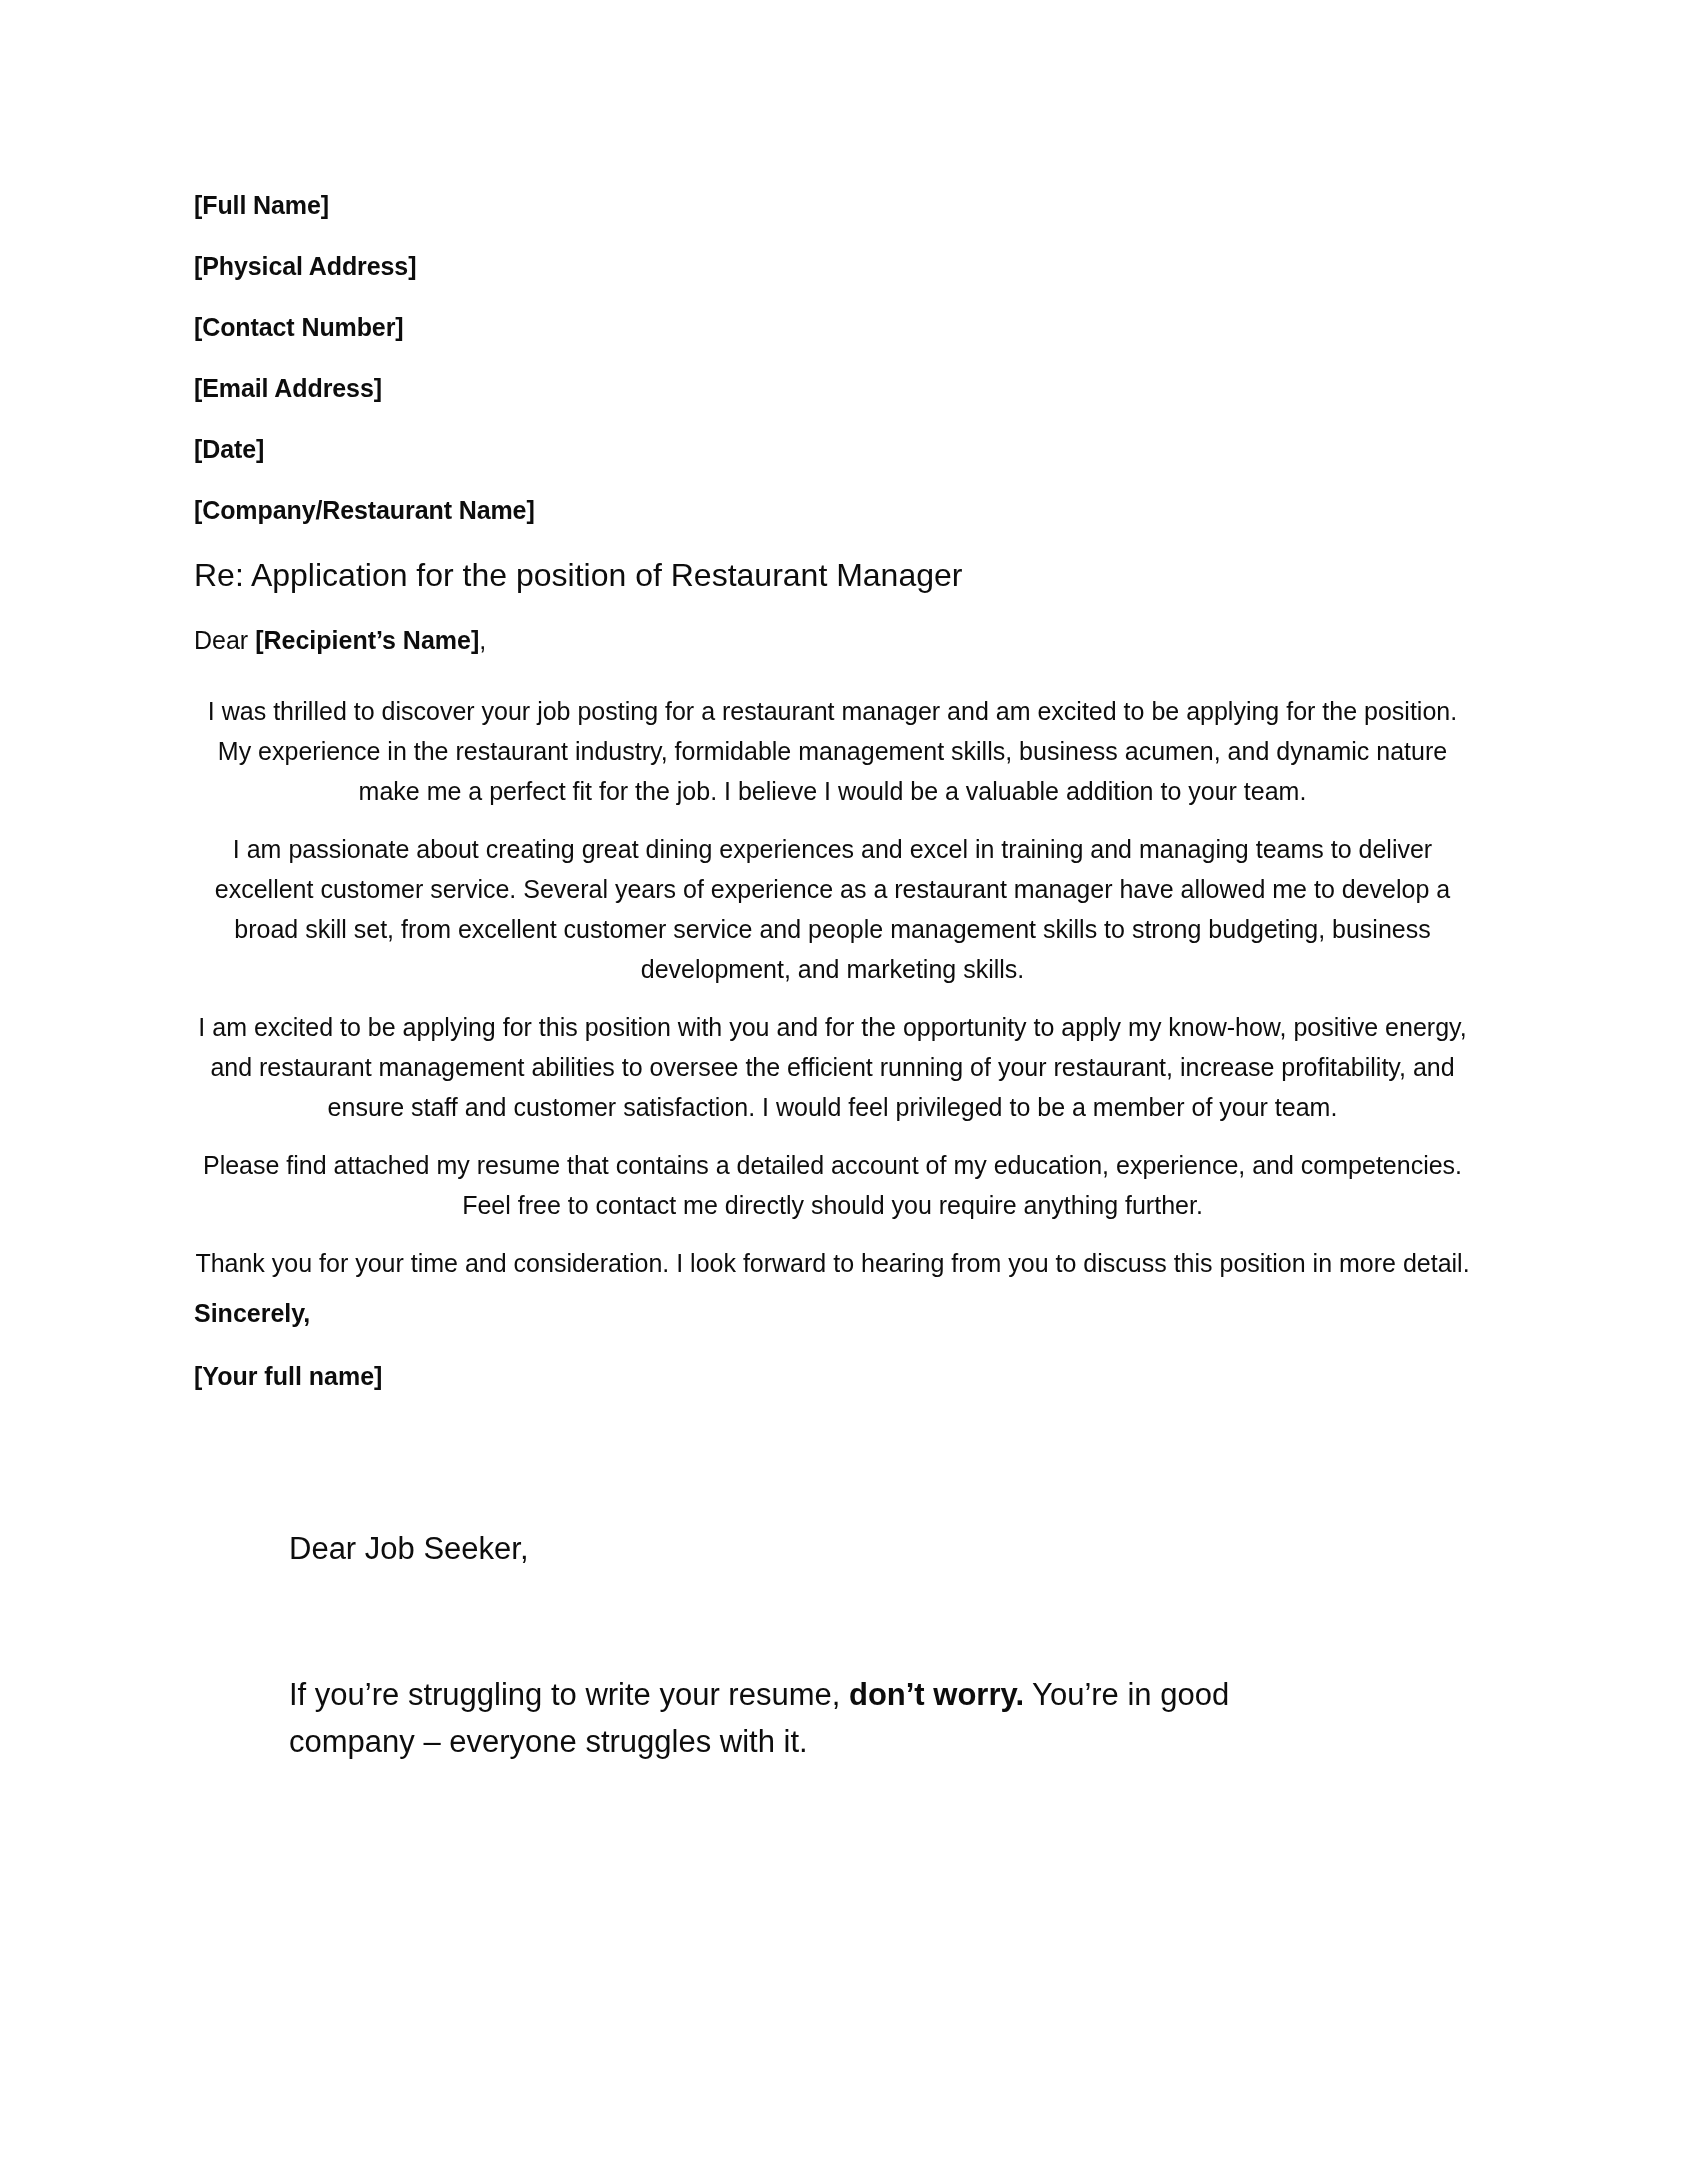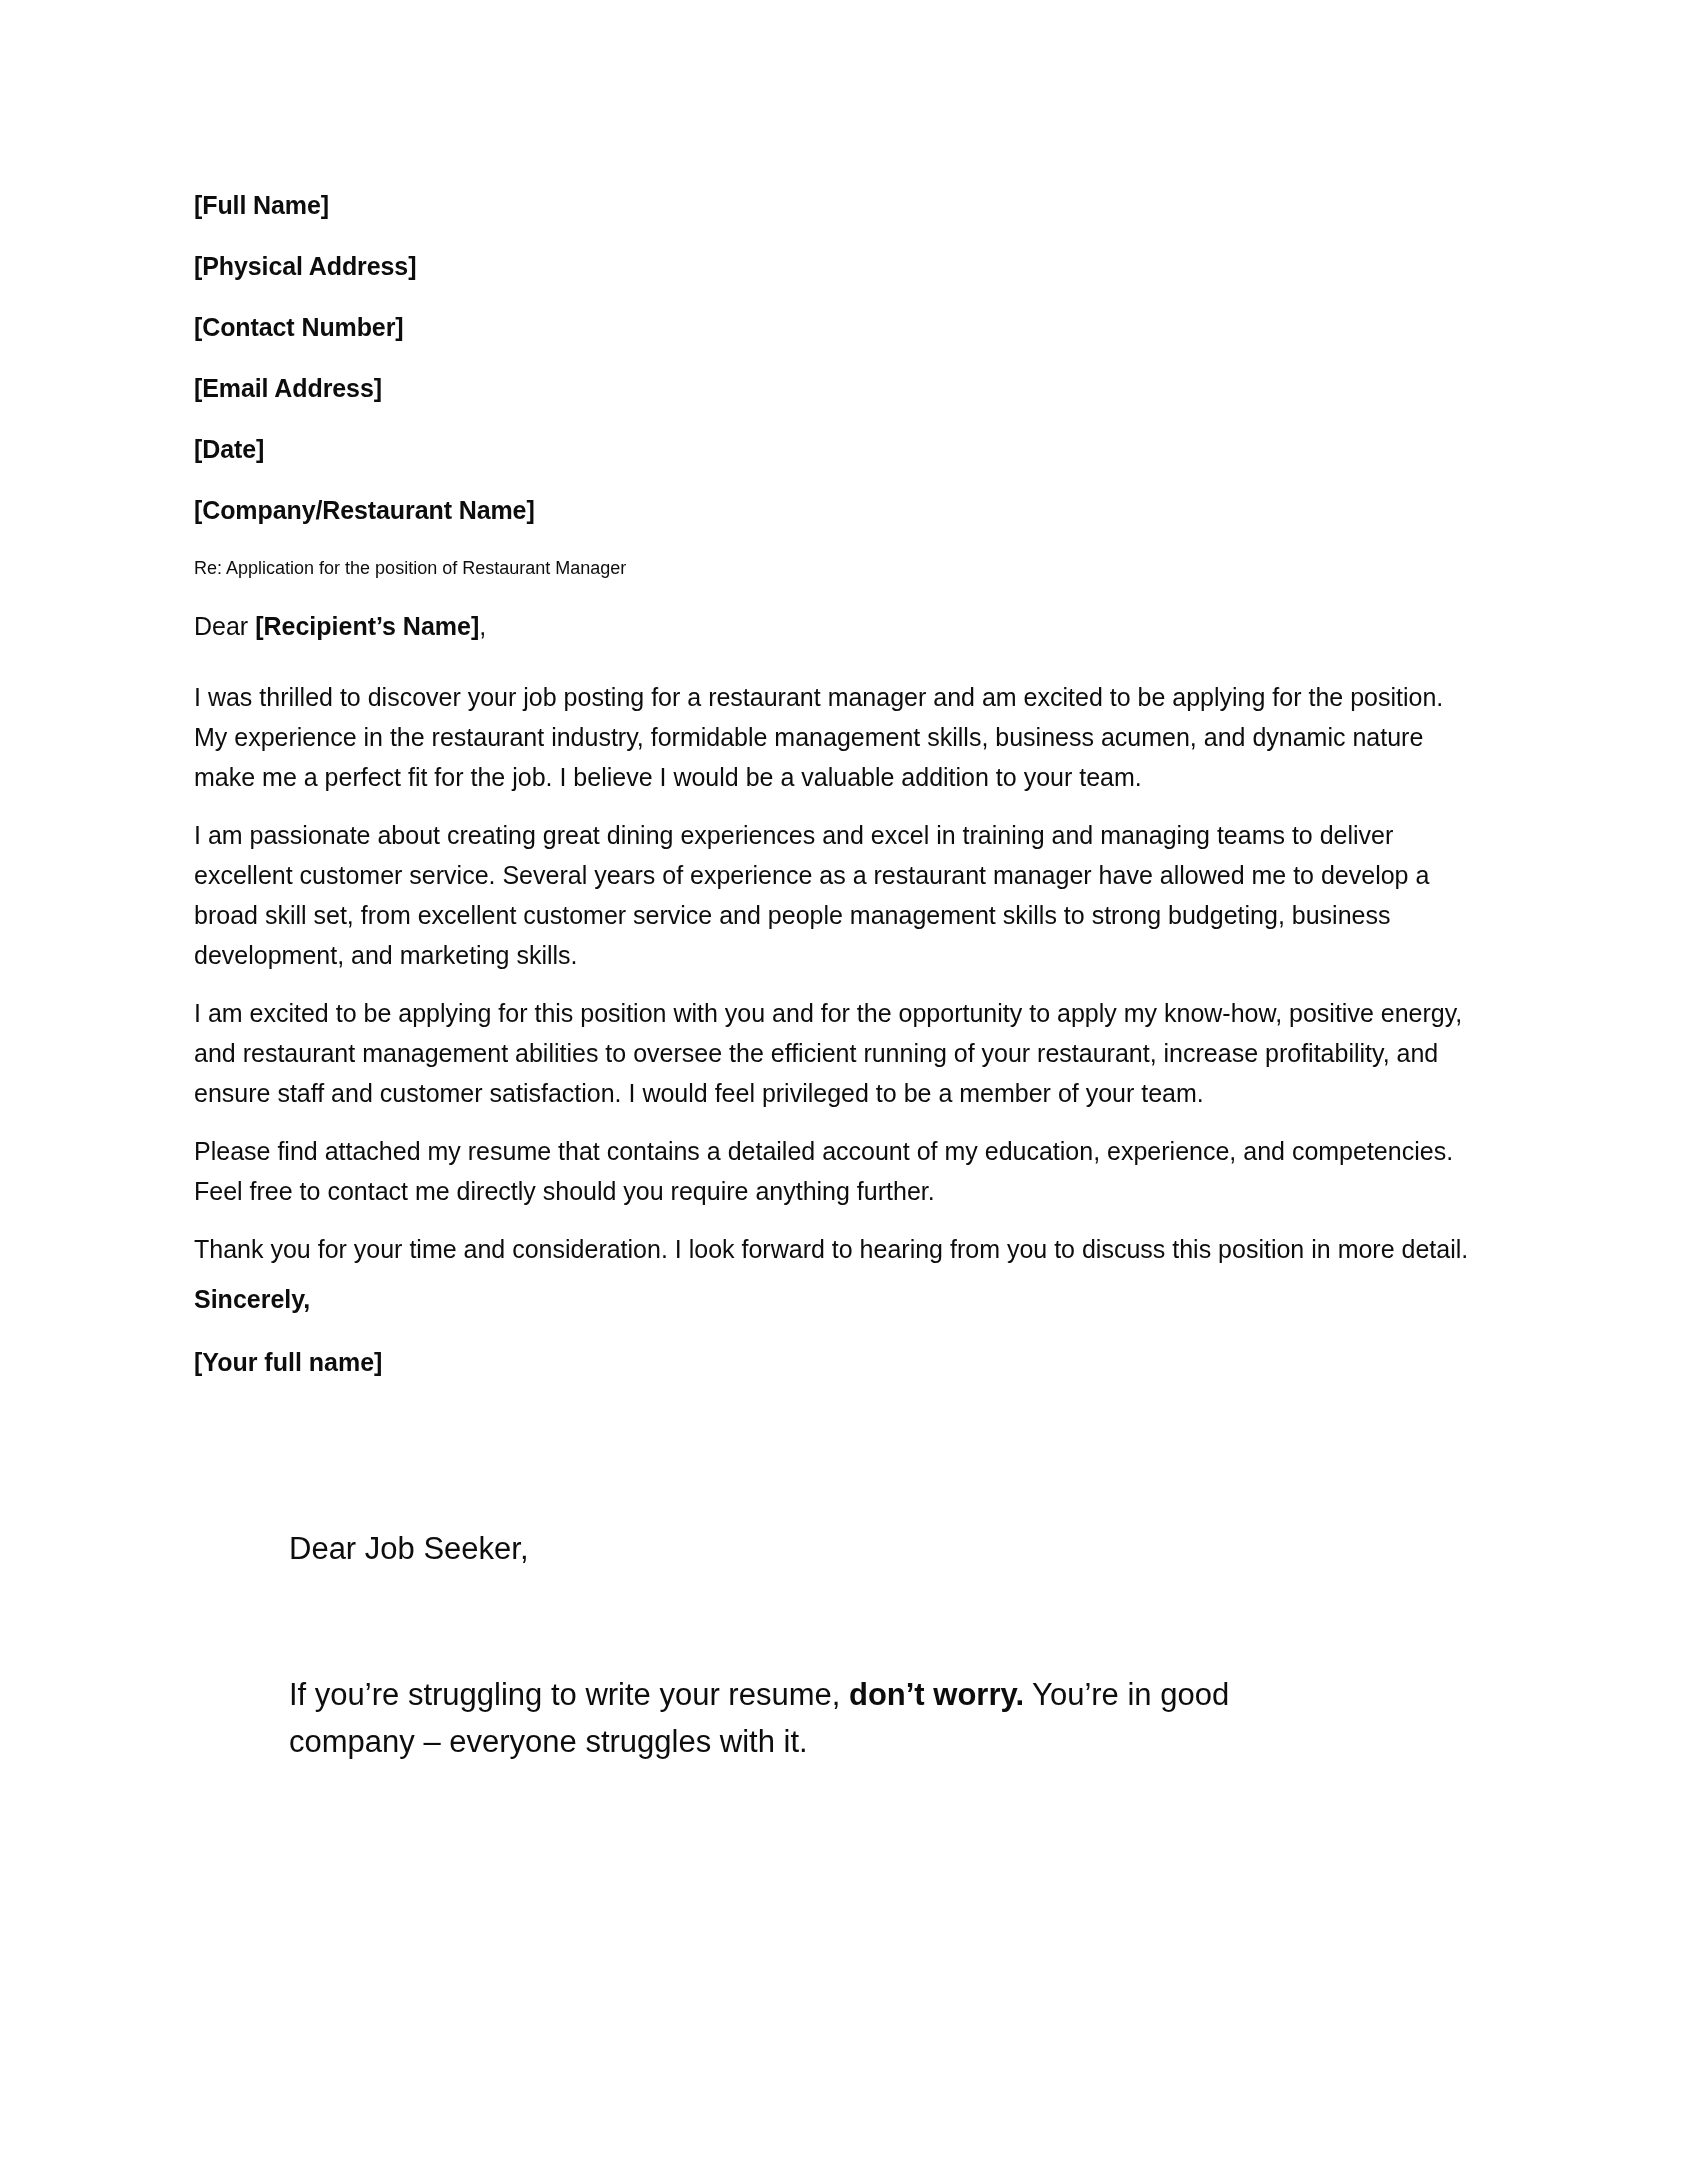--- a/index.html
+++ b/index.html
@@ -36,42 +36,42 @@
   .hdr-line {
     font-size: 25px;
     line-height: 1.0;
     font-weight: bold;
     letter-spacing: -0.1px;
     margin: 9px 0 36px 0;
     white-space: nowrap;
   }
 
   .subject-line {
-    font-size: 18px;
+    font-size: 32px;
     line-height: 1.0;
     font-weight: normal;
     margin: 0 0 37px 0;
     white-space: nowrap;
   }
 
   .salutation {
     font-size: 25px;
     line-height: 1.0;
     font-weight: normal;
     margin: 11px 0 38px 0;
     white-space: nowrap;
   }
   .salutation b { font-weight: bold; }
 
   .para {
     font-size: 25px;
     line-height: 40px;
     font-weight: normal;
     margin: 0 12px 18px 0;
-    text-align: left;
+    text-align: center;
     width: 1277px;
   }
 
   .closing {
     font-size: 25px;
     line-height: 1.0;
     font-weight: bold;
     margin: 0 0 38px 0;
   }
 

